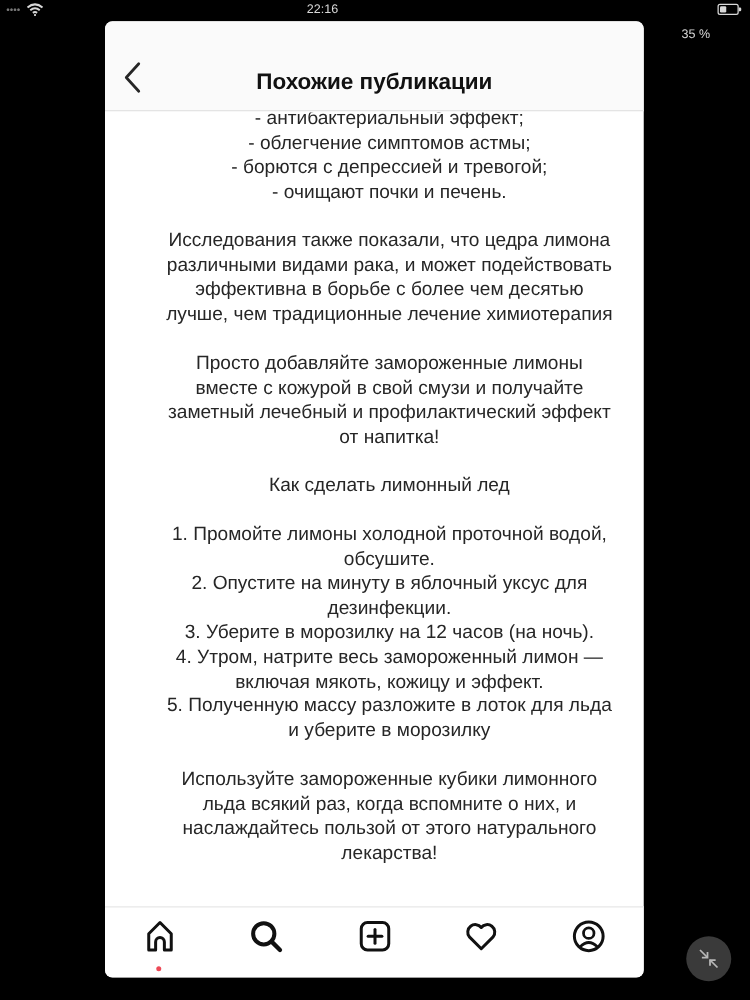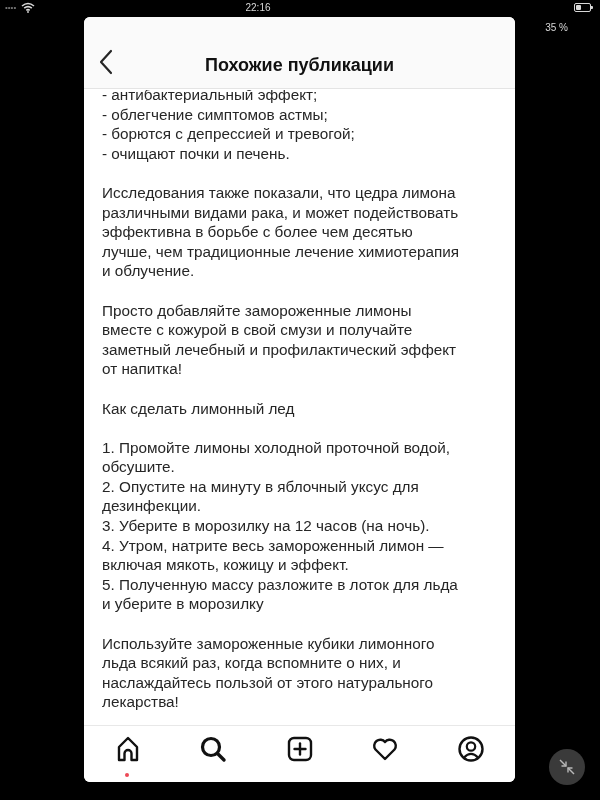--- a/index.html
+++ b/index.html
@@ -36,22 +36,22 @@
     }
     .header .back {
       position: absolute; left: 12px; top: 32px; width: 22px; height: 26px; cursor: pointer;
     }
     .header .title {
       position: absolute; left: 0; width: 100%; top: 38px; text-align: center;
       font-weight: bold; font-size: 18px; color: #111;
     }
 
     .content {
-      position: absolute; top: 73px; left: 0; width: 100%; height: 636px; overflow: hidden;
-      padding: 0 18px; color: #262626; font-size: 15.3px; line-height: 19.6px;
+      position: absolute; top: 73px; left: 12px; width: 100%; height: 636px; overflow: hidden;
+      padding: 0 18px; color: #262626; font-size: 15.3px; line-height: 19.6px; text-align: center;
     }
     .content .inner { position: relative; top: -5px; }
     .content p { margin-bottom: 19.6px; white-space: normal; }
     .content .line { display: block; white-space: nowrap; }
 
     .bottom-nav {
       position: absolute; bottom: 0; left: 0; width: 100%; height: 57px;
       background: #fff; border-top: 1px solid #e8e8e8;
     }
     .nav-item {
@@ -103,21 +103,20 @@
         <span class="line">- антибактериальный эффект;</span>
         <span class="line">- облегчение симптомов астмы;</span>
         <span class="line">- борются с депрессией и тревогой;</span>
         <span class="line">- очищают почки и печень.</span>
       </p>
       <p>
         <span class="line">Исследования также показали, что цедра лимона</span>
         <span class="line">различными видами рака, и может подейcтвовать</span>
         <span class="line">эффективна в борьбе с более чем десятью</span>
         <span class="line">лучше, чем традиционные лечение химиотерапия</span>
-        <span class="line">и облучение.</span>
       </p>
       <p>
         <span class="line">Просто добавляйте замороженные лимоны</span>
         <span class="line">вместе с кожурой в свой смузи и получайте</span>
         <span class="line">заметный лечебный и профилактический эффект</span>
         <span class="line">от напитка!</span>
       </p>
       <p>
         <span class="line">Как сделать лимонный лед</span>
       </p>

